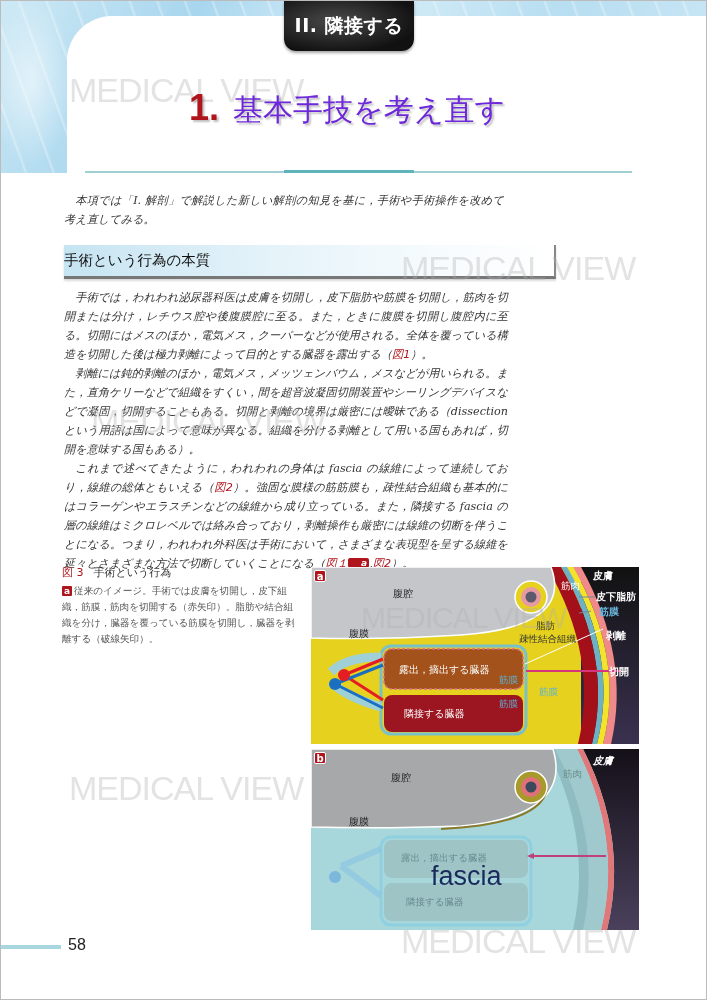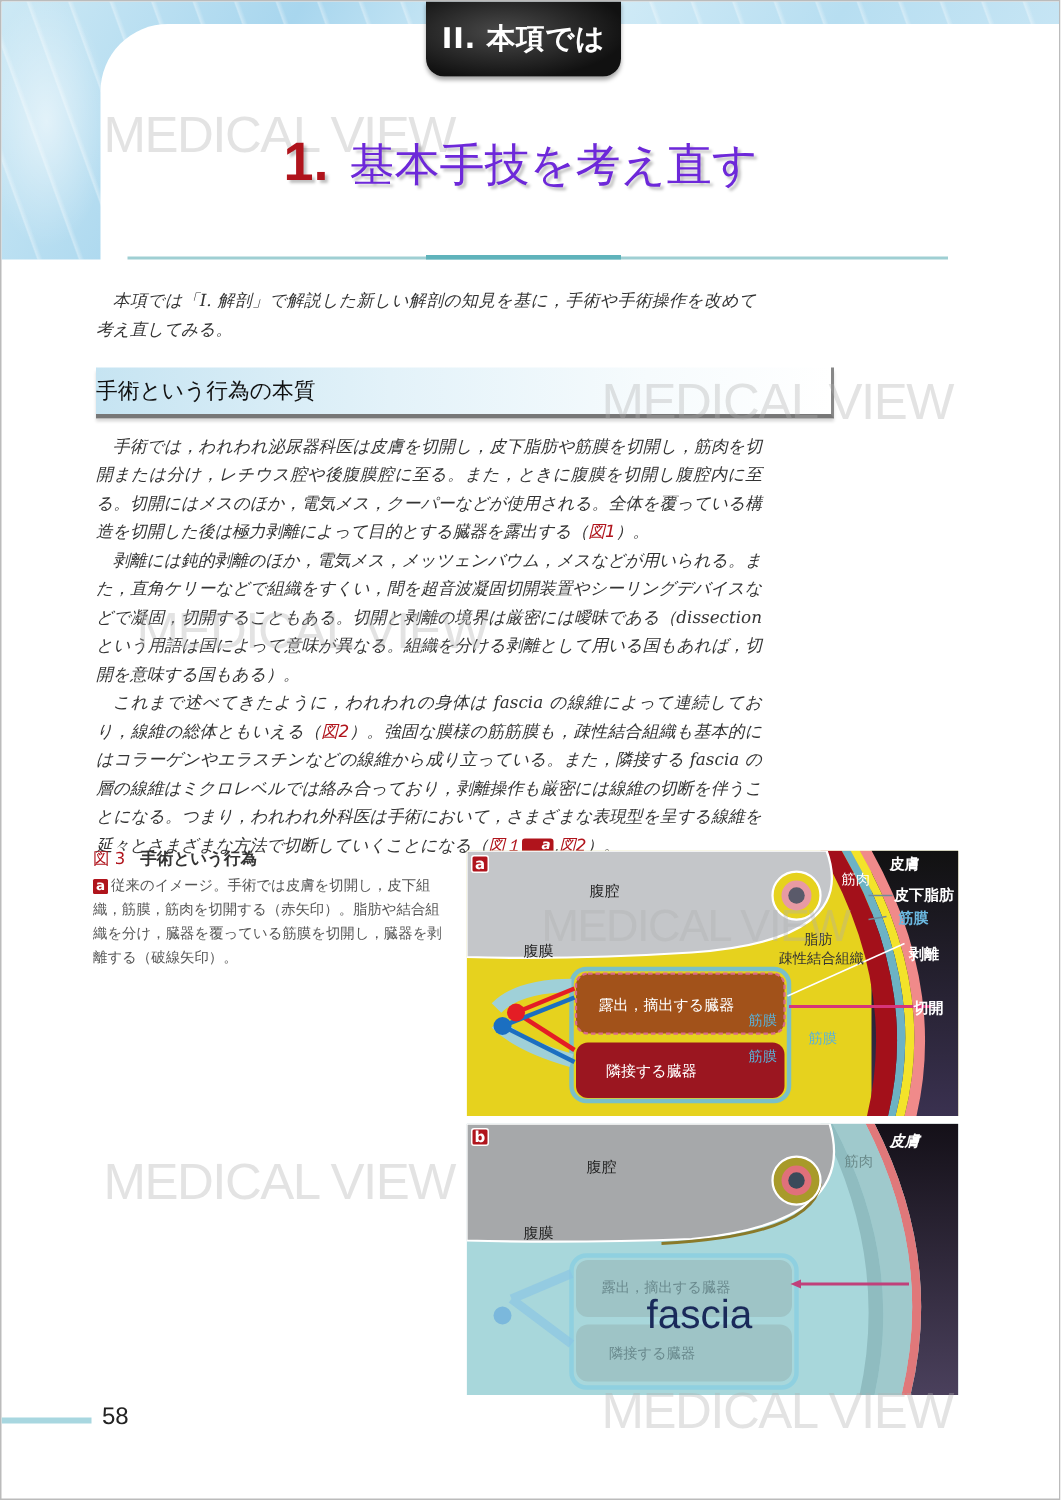--- a/index.html
+++ b/index.html
@@ -38,40 +38,40 @@
   .ref-box { display: inline-block; background: #b0141c; color: #fff; font-size: 9px; line-height: 10px; padding: 0 2px; border-radius: 2px; font-family: "DejaVu Sans", sans-serif; font-weight: bold; vertical-align: 1px; }
 
   .sec-head { position: absolute; left: 63px; top: 244px; width: 492px; height: 34px;
     background: linear-gradient(90deg, #c6e4f2 0%, #e3f2f9 40%, #f6fbfd 75%, #ffffff 100%);
     border-bottom: 3px solid #777; border-right: 2px solid #888; box-shadow: 0 2px 2px rgba(0,0,0,0.15);
     display: flex; align-items: center; padding-left: 0; }
   .sec-head span { font-family: "DejaVu Sans", sans-serif; font-size: 14.5px; color: #111; }
 
   .caption { position: absolute; left: 61px; top: 564px; width: 236px; font-family: "DejaVu Sans", sans-serif; font-size: 9.6px; line-height: 16px; color: #555; }
   .caption .cap-title { color: #b0141c; font-size: 11px; margin-bottom: 2px; }
-  .caption .cap-title b { color: #333; font-weight: bold; margin-left: 10px; }
+  .caption .cap-title b { color: #333; font-weight: normal; margin-left: 10px; }
   .badge { display: inline-block; background: #b0141c; color: #fff; font-weight: bold; font-size: 9px; line-height: 10px; padding: 0 2px; border-radius: 1px; margin-right: 2px; }
 
   .fig { position: absolute; left: 310px; width: 328px; overflow: hidden; }
   .fig svg { display: block; }
   .fig-label { position: absolute; left: 3px; top: 3px; background: #b0141c; color: #fff; font-size: 10px; font-weight: bold; width: 12px; height: 12px; line-height: 12px; text-align: center; border-radius: 2px; border: 1px solid #fff; font-family: "DejaVu Sans", sans-serif; }
 
   .pageno-line { position: absolute; left: 0; top: 944px; width: 60px; height: 4px; background: #a8d7e0; }
   .pageno { position: absolute; left: 67px; top: 935px; font-family: "Liberation Sans", sans-serif; font-size: 16px; color: #222; }
 </style>
 </head>
 <body>
 
 <div class="page">
 
   <div class="hdr-bg"></div>
   <div class="hdr-panel"></div>
 
   <div class="chapter-tab">
-    <span>II. 本項では</span>
+    <span>II. 隣接する</span>
   </div>
 
   <div class="wm" style="left:68px; top:54px; font-size:34px;">MEDICAL VIEW</div>
 
   <div class="title">
     <span class="num">1.</span>
     <span class="txt">基本手技を考え直す</span>
   </div>
 
   <div class="title-rule"></div>

